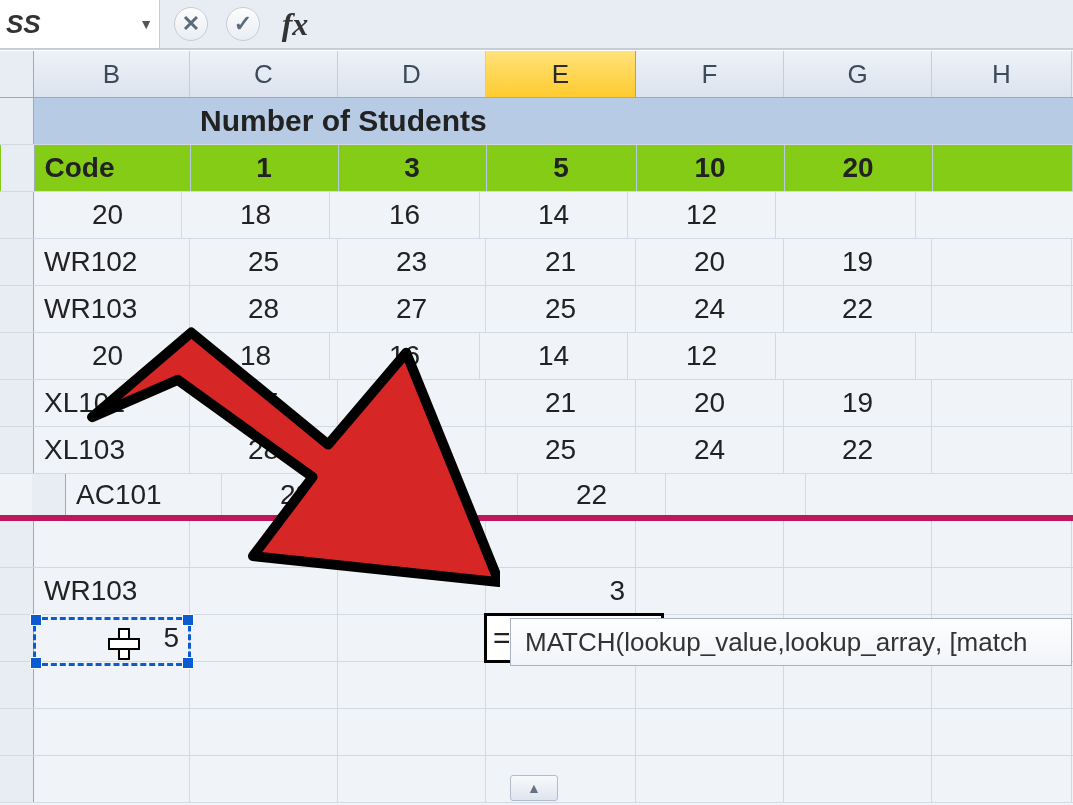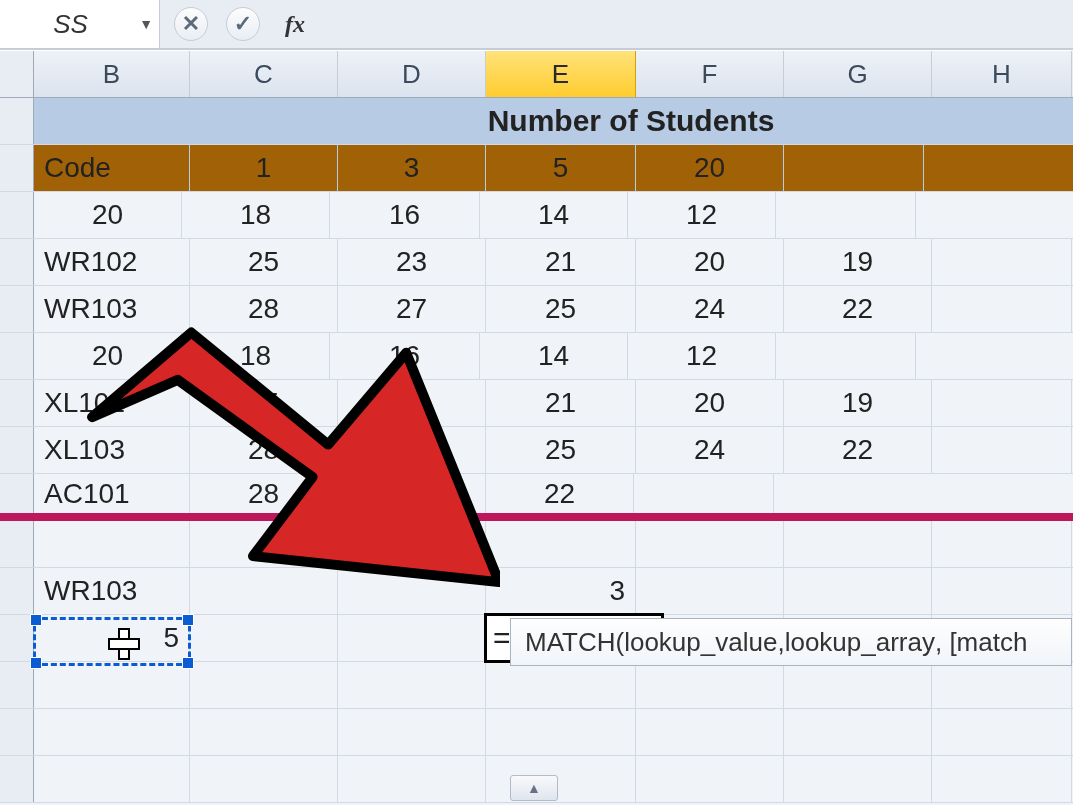--- a/index.html
+++ b/index.html
@@ -31,23 +31,24 @@
     border-right: 1px solid #c5cdd8;
     padding: 0 6px 0 0;
     font-size: 26px;
     font-style: italic;
     color: #333;
     justify-content: flex-end;
     gap: 4px;
   }
   .name-box-text {
     flex: 1;
-    text-align: center;
+    text-align: left;
     padding-left: 6px;
     overflow: hidden;
+    font-weight: bold;
   }
   .name-box .drop {
     font-size: 14px;
     color: #555;
   }
   .fb-buttons {
     display: flex;
     align-items: center;
     gap: 18px;
     padding: 0 14px;
@@ -65,21 +66,21 @@
     color: #5a6b7b;
     font-weight: bold;
   }
   .fb-btn.fx {
     border-radius: 4px;
     background: none;
     border: none;
     font-style: italic;
     font-family: "Times New Roman", serif;
     color: #333;
-    font-size: 24px;
+    font-size: 32px;
   }
   .formula-input {
     flex: 1;
     height: 100%;
     background: #fff;
     border: none;
     border-left: 1px solid #c5cdd8;
     font-size: 30px;
     padding: 0 12px;
     color: #222;
@@ -149,30 +150,30 @@
   .cell.txt { justify-content: flex-start; }
   
   
   .title-row {
     background: #b7cbe5;
     font-weight: bold;
   }
   .title-row .cell { border-right: 1px solid #b7cbe5; }
   .title-merged {
     flex: 1;
-    justify-content: center;
     font-size: 30px;
     color: #222;
   }
   .hdr-row {
-    background: #a16207;
-    font-weight: normal;
+    background: #84cc16;
+    font-weight: bold;
+    justify-content: center;
   }
   .hdr-row .cell { border-right: 1px solid #b7cbe5; }
-  .thick-bottom { border-bottom: 8px solid #be185d; }
+  .thick-bottom { border-bottom: 6px solid #be185d; padding-left: 32px; }
 
   
   .editing-cell {
     border: 3px solid #000;
     background: #fff;
     height: 50px;
     display: flex;
     align-items: center;
     padding: 0 6px;
     font-size: 30px;
@@ -332,20 +333,23 @@
       </div>
     <div class="cell num wC">
         <span>1</span>
       </div>
     <div class="cell num wD">
         <span>3</span>
       </div>
     <div class="cell num wE">
         <span>5</span>
       </div>
+    <div class="cell num wF">
+        <span>10</span>
+      </div>
     <div class="cell num wG">
         <span>20</span>
       </div>
     <div class="cell wH"></div>
   </div>
 
   <div class="row">
     <div class="row-h"></div>
     <div class="cell num wC">
         <span>20</span>

